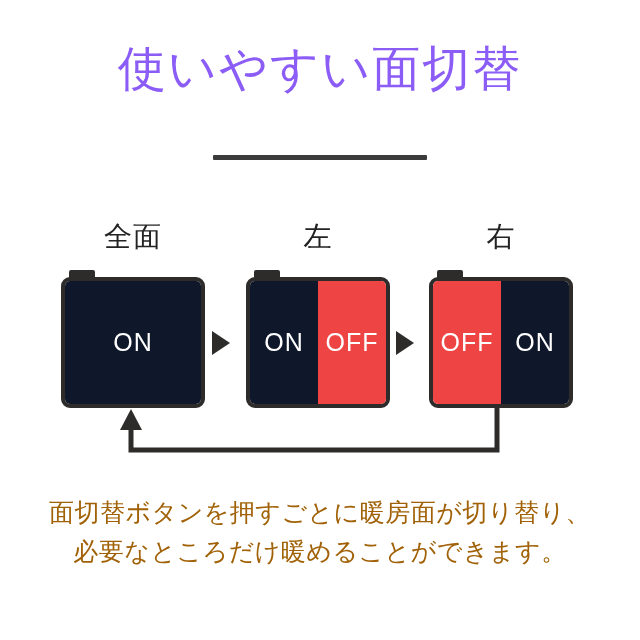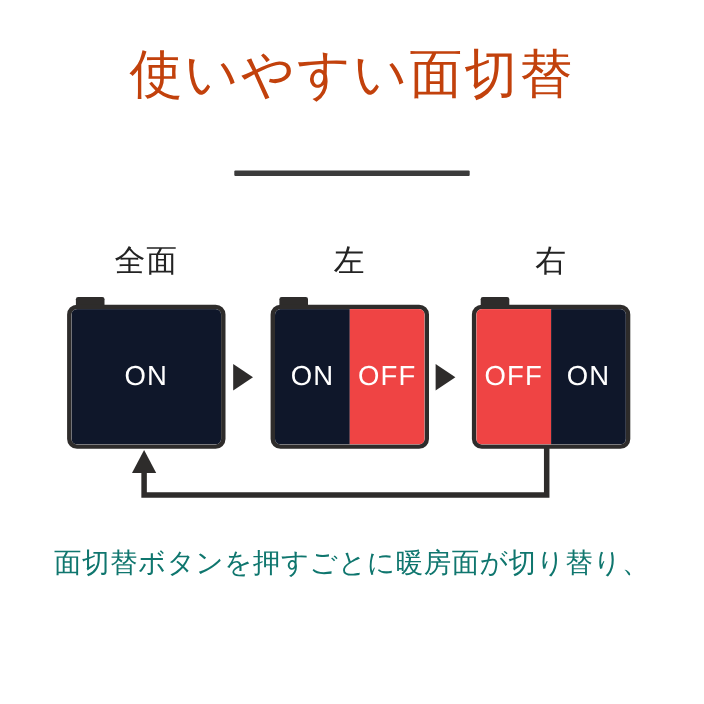--- a/index.html
+++ b/index.html
@@ -23,21 +23,21 @@
   
   .page-title {
     position: absolute;
     left: 0;
     top: 40px;
     width: 640px;
     text-align: center;
     font-size: 48px;
     line-height: 58px;
     letter-spacing: 2px;
-    color: #c2410c;
+    color: #8b5cf6;
     font-weight: 400;
     white-space: nowrap;
   }
 
   .title-divider {
     position: absolute;
     left: 213px;
     top: 155px;
     width: 214px;
     height: 5px;
@@ -144,21 +144,21 @@
 
   
   .caption {
     position: absolute;
     left: 0;
     top: 493px;
     width: 640px;
     text-align: center;
     font-size: 25px;
     line-height: 39px;
-    color: #0f766e;
+    color: #a16207;
     letter-spacing: 0.5px;
   }
   .caption .line { display: block; white-space: nowrap; }
 </style>
 </head>
 <body>
 
 <div id="page">
 
   <div class="page-title">使いやすい面切替</div>
@@ -199,15 +199,16 @@
 
     <svg class="loop-svg" viewBox="0 0 410 60">
       <path d="M 387 2 L 387 45 L 21 45 L 21 22" fill="none" stroke="#2e2c2b" stroke-width="5" stroke-linecap="butt" stroke-linejoin="miter"></path>
       <polygon points="21,4 32,25 10,25" fill="#2e2c2b"></polygon>
     </svg>
 
   </div>
 
   <div class="caption">
     <span class="line">面切替ボタンを押すごとに暖房面が切り替り、</span>
+    <span class="line">必要なところだけ暖めることができます。</span>
   </div>
 
 </div>
 
 </body></html>

